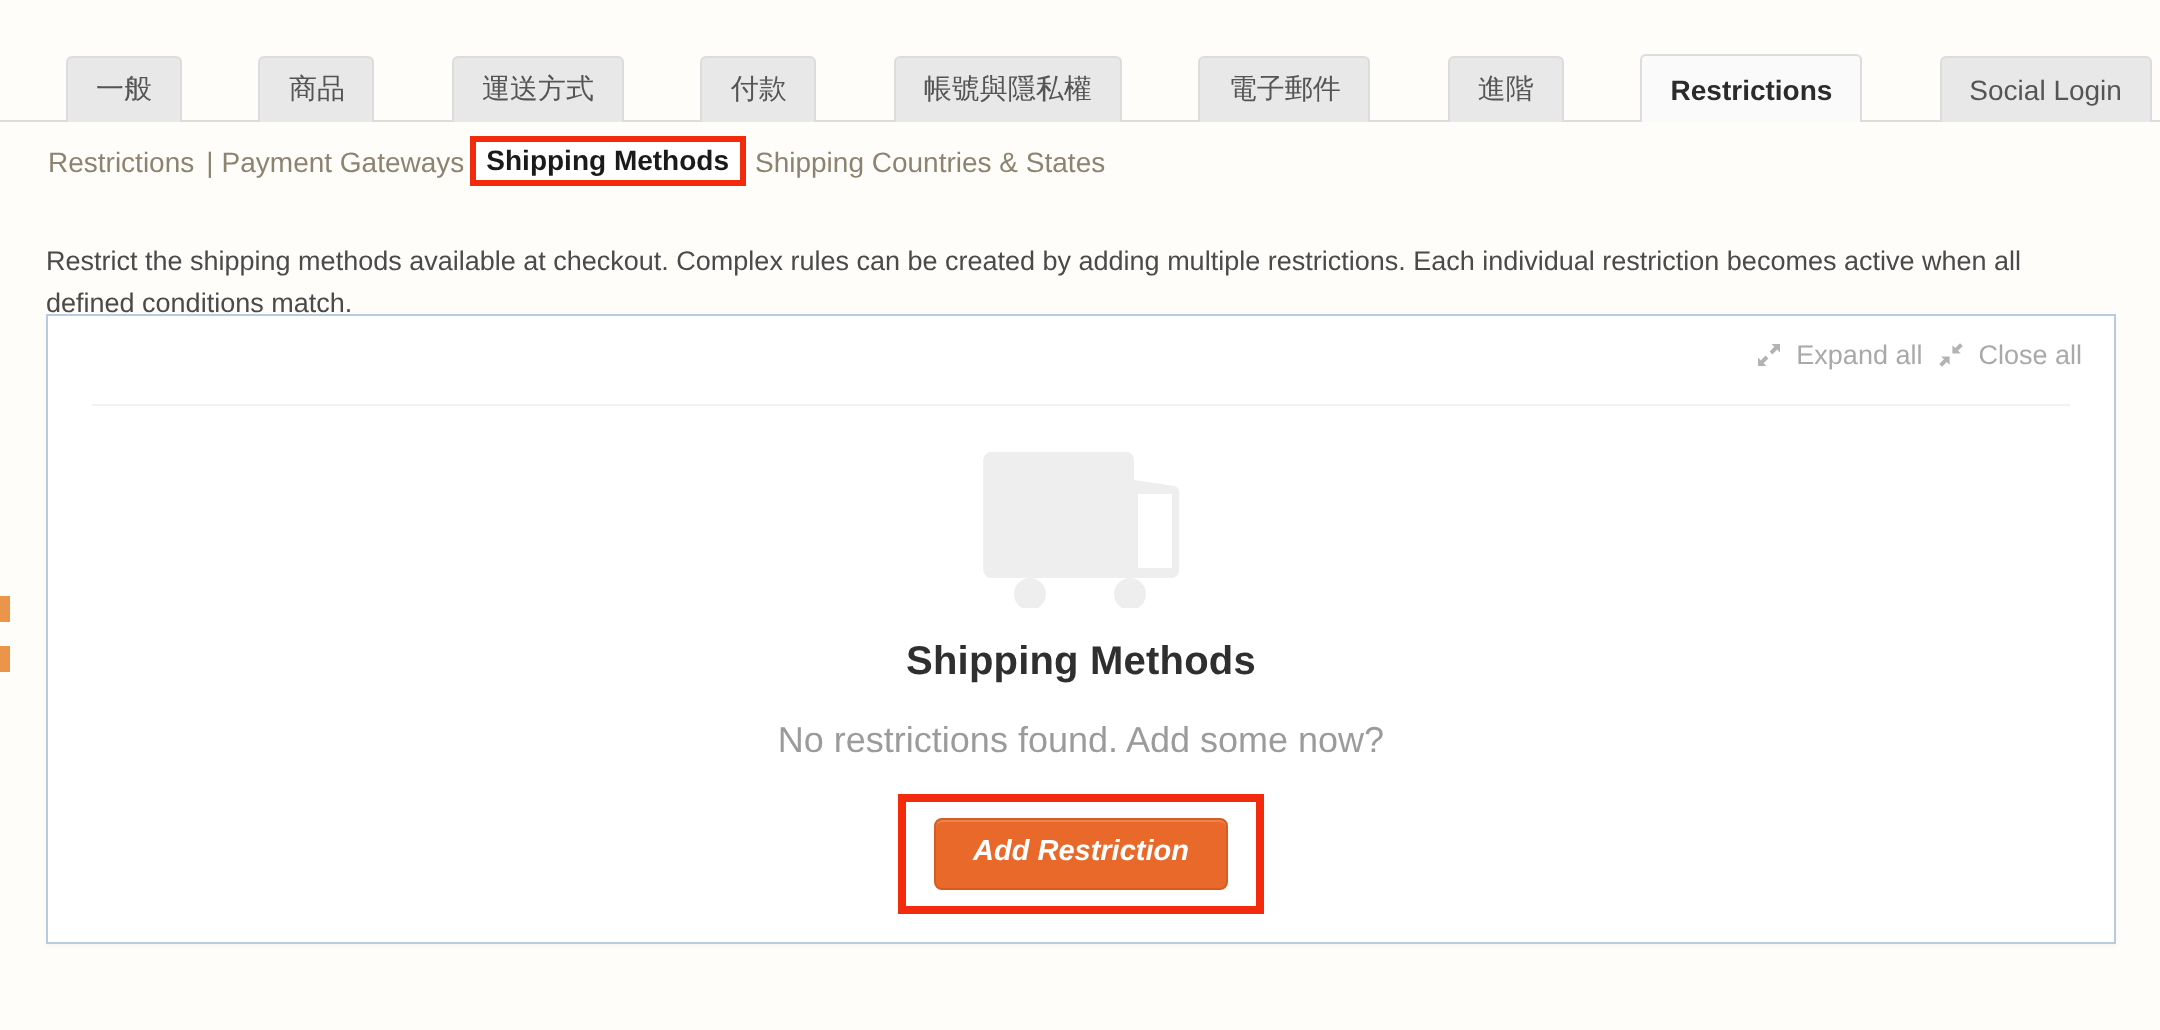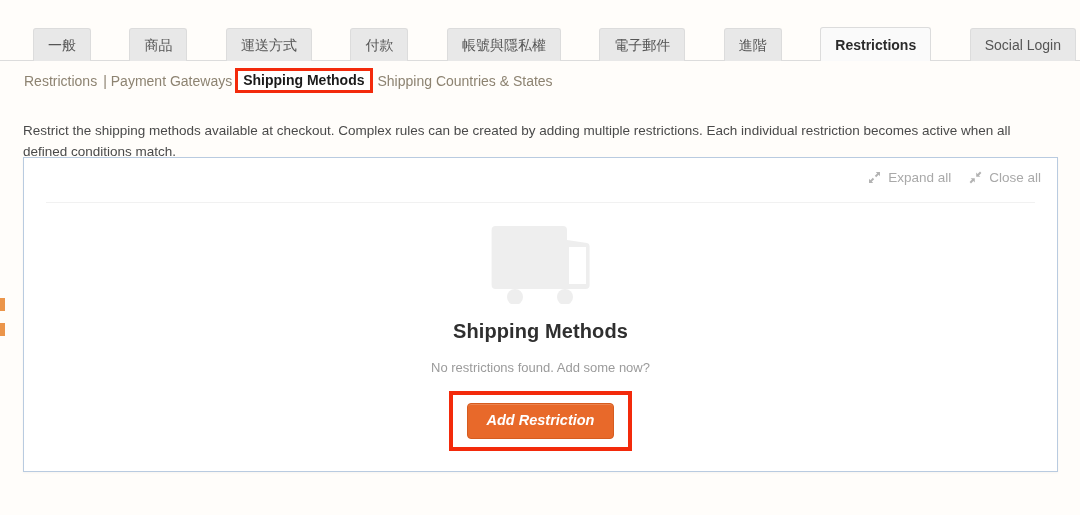--- a/index.html
+++ b/index.html
@@ -124,21 +124,21 @@
     border: 1px solid #b9cbe0;
     box-sizing: border-box;
     box-shadow: 0 1px 2px rgba(0,0,0,.04);
   }
   .panel-toolbar {
     position: absolute;
     right: 16px;
     top: 12px;
     display: flex;
     align-items: center;
-    gap: 18px;
+    gap: 8px;
     font-size: 13.5px;
     color: #aaaaaa;
   }
   .toolbar-btn {
     display: flex;
     align-items: center;
     gap: 7px;
     cursor: pointer;
     color: #a9a9a9;
   }
@@ -168,21 +168,21 @@
   }
   .truck svg { display: block; }
   .empty-title {
     font-size: 20px;
     font-weight: bold;
     color: #2f2f2f;
     margin-bottom: 17px;
     letter-spacing: .1px;
   }
   .empty-sub {
-    font-size: 13px;
+    font-size: 18px;
     color: #9b9b9b;
     margin-bottom: 16px;
   }
 
   
   .btn-annotation {
     display: inline-block;
     border: 4px solid #f32a0b;
     padding: 8px 14px;
     background: #ffffff;

